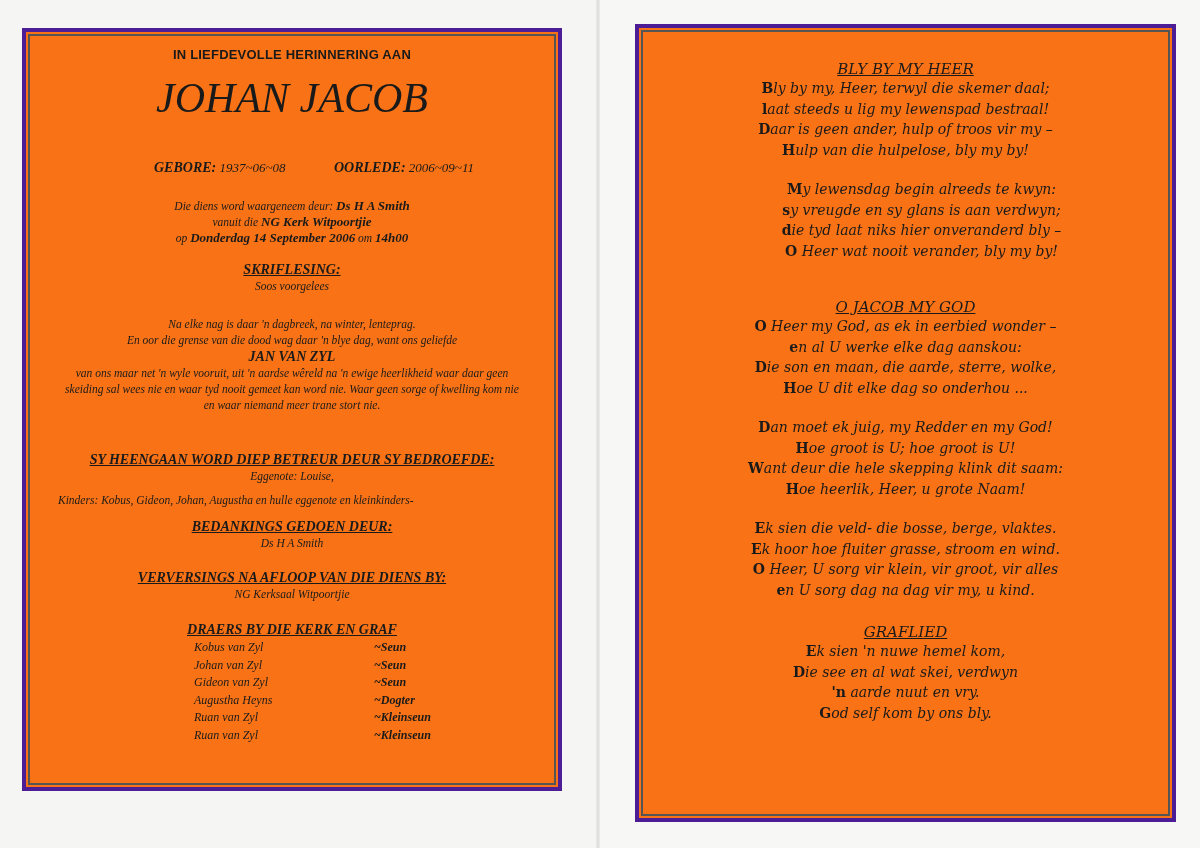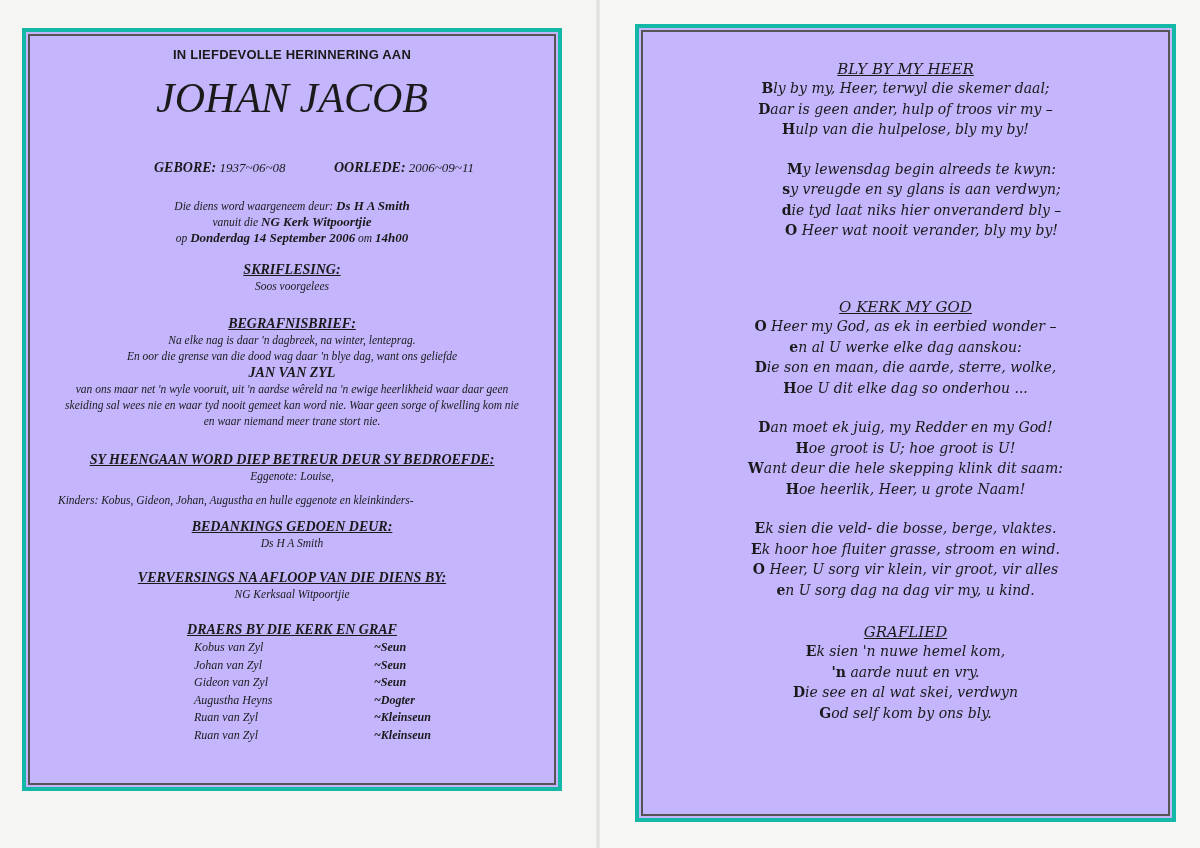--- a/index.html
+++ b/index.html
@@ -15,22 +15,22 @@
   }
   .page.left { left:0; width:598px; background:#f5f5f4; }
   .page.right { left:598px; width:602px; background:#f7f7f6; }
   .fold {
     position:absolute; left:596px; top:0; width:4px; height:848px;
     background:linear-gradient(90deg,#ecece9,#dcdcd8,#eeeeec);
   }
   .frame {
     position:absolute;
     box-sizing:border-box;
-    border:4px solid #14b8a6;
-    background:#c4b5fd;
+    border:4px solid #4c1d95;
+    background:#f97316;
   }
   .frame::before {
     content:""; position:absolute; inset:2px;
     border:2px solid #555;
     pointer-events:none;
   }
   .frame.left-frame { left:22px; top:28px; width:540px; height:763px; }
   .frame.right-frame { left:635px; top:24px; width:541px; height:798px; }
 
   .content { position:absolute; inset:0; text-align:center; }
@@ -89,21 +89,20 @@
       <div><span>vanuit die </span><b>NG Kerk Witpoortjie</b></div>
       <div><span>op </span><b>Donderdag 14 September 2006</b><span> om </span><b>14h00</b></div>
     </div>
 
     <div class="blk" style="top:230px;">
       <div class="sec-title">SKRIFLESING:</div>
       <div class="sec-body">Soos voorgelees</div>
     </div>
 
     <div class="blk" style="top:284px;">
-      <div class="sec-title">BEGRAFNISBRIEF:</div>
       <div class="sec-body">Na elke nag is daar 'n dagbreek, na winter, lenteprag.</div>
       <div class="sec-body">En oor die grense van die dood wag daar 'n blye dag, want ons geliefde</div>
       <div style="font-size:14px;font-weight:bold;font-style:italic;line-height:17px;">JAN VAN ZYL</div>
       <div class="sec-body">van ons  maar net 'n wyle vooruit, uit 'n aardse wêreld na 'n ewige heerlikheid waar daar geen</div>
       <div class="sec-body">skeiding sal wees nie en waar tyd nooit gemeet kan word nie. Waar geen sorge of kwelling kom nie</div>
       <div class="sec-body">en waar niemand meer trane stort nie.</div>
     </div>
 
     <div class="blk" style="top:420px;">
       <div class="sec-title">SY  HEENGAAN WORD DIEP BETREUR DEUR SY  BEDROEFDE:</div>
@@ -152,33 +151,34 @@
     </div>
   </div>
 </div>
 
 <div class="frame right-frame">
   <div class="content rt">
     <div class="blk" style="top:32px;">
       <div class="hymn-title">BLY BY MY HEER</div>
       <div class="verse">
         <div><span class="first">B</span><span>ly by my, Heer, terwyl die skemer daal;</span></div>
+        <div><span class="first">l</span><span>aat steeds u lig my lewenspad bestraal!</span></div>
         <div><span class="first">D</span><span>aar is geen ander, hulp of troos vir my –</span></div>
         <div><span class="first">H</span><span>ulp van die hulpelose, bly my by!</span></div>
       </div>
       <div class="verse" style="margin-top:19px;margin-left:32px;">
         <div><span class="first">M</span><span>y lewensdag begin alreeds te kwyn:</span></div>
         <div><span class="first">s</span><span>y vreugde en sy glans is aan verdwyn;</span></div>
         <div><span class="first">d</span><span>ie tyd laat niks hier onveranderd bly –</span></div>
         <div><span class="first">O</span><span> Heer wat nooit verander, bly my by!</span></div>
       </div>
     </div>
 
     <div class="blk" style="top:270px;">
-      <div class="hymn-title">O KERK MY GOD</div>
+      <div class="hymn-title">O JACOB MY GOD</div>
       <div class="verse">
         <div><span class="first">O</span><span> Heer my God, as ek in eerbied wonder –</span></div>
         <div><span class="first">e</span><span>n al U werke elke dag aanskou:</span></div>
         <div><span class="first">D</span><span>ie son en maan, die aarde, sterre, wolke,</span></div>
         <div><span class="first">H</span><span>oe U dit elke dag so onderhou ...</span></div>
       </div>
       <div class="verse" style="margin-top:19px;">
         <div><span class="first">D</span><span>an moet ek juig, my Redder en my God!</span></div>
         <div><span class="first">H</span><span>oe groot is U; hoe groot  is U!</span></div>
         <div><span class="first">W</span><span>ant deur die hele skepping klink dit saam:</span></div>
@@ -189,19 +189,19 @@
         <div><span class="first">E</span><span>k hoor hoe fluiter grasse, stroom en wind.</span></div>
         <div><span class="first">O</span><span> Heer, U sorg vir klein, vir groot, vir alles</span></div>
         <div><span class="first">e</span><span>n U sorg dag na dag vir my, u kind.</span></div>
       </div>
     </div>
 
     <div class="blk" style="top:595px;">
       <div class="hymn-title">GRAFLIED</div>
       <div class="verse">
         <div><span class="first">E</span><span>k sien 'n nuwe hemel kom,</span></div>
+        <div><span class="first">D</span><span>ie see en al wat skei, verdwyn</span></div>
         <div><span class="first">'n</span><span> aarde nuut en vry.</span></div>
-        <div><span class="first">D</span><span>ie see en al wat skei, verdwyn</span></div>
         <div><span class="first">G</span><span>od self kom by ons bly.</span></div>
       </div>
     </div>
   </div>
 </div>
 
 </body></html>

